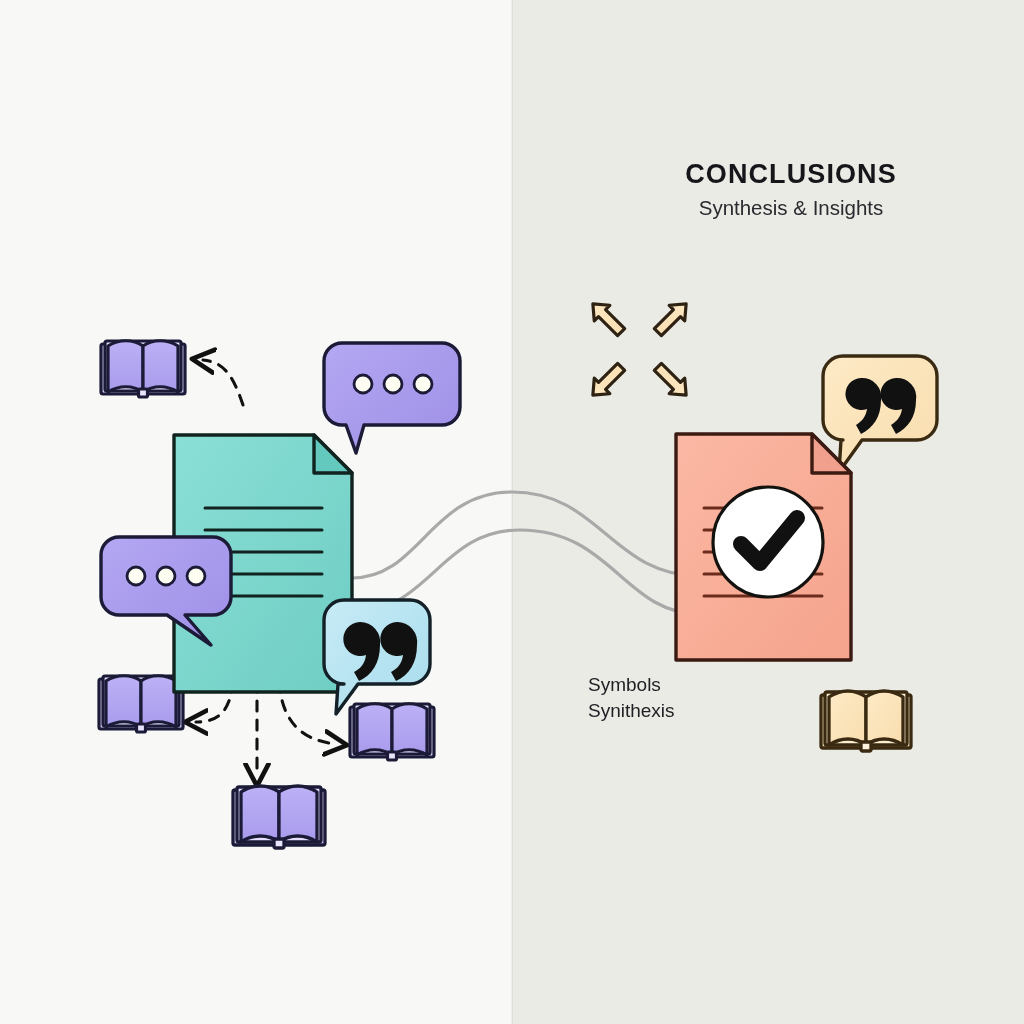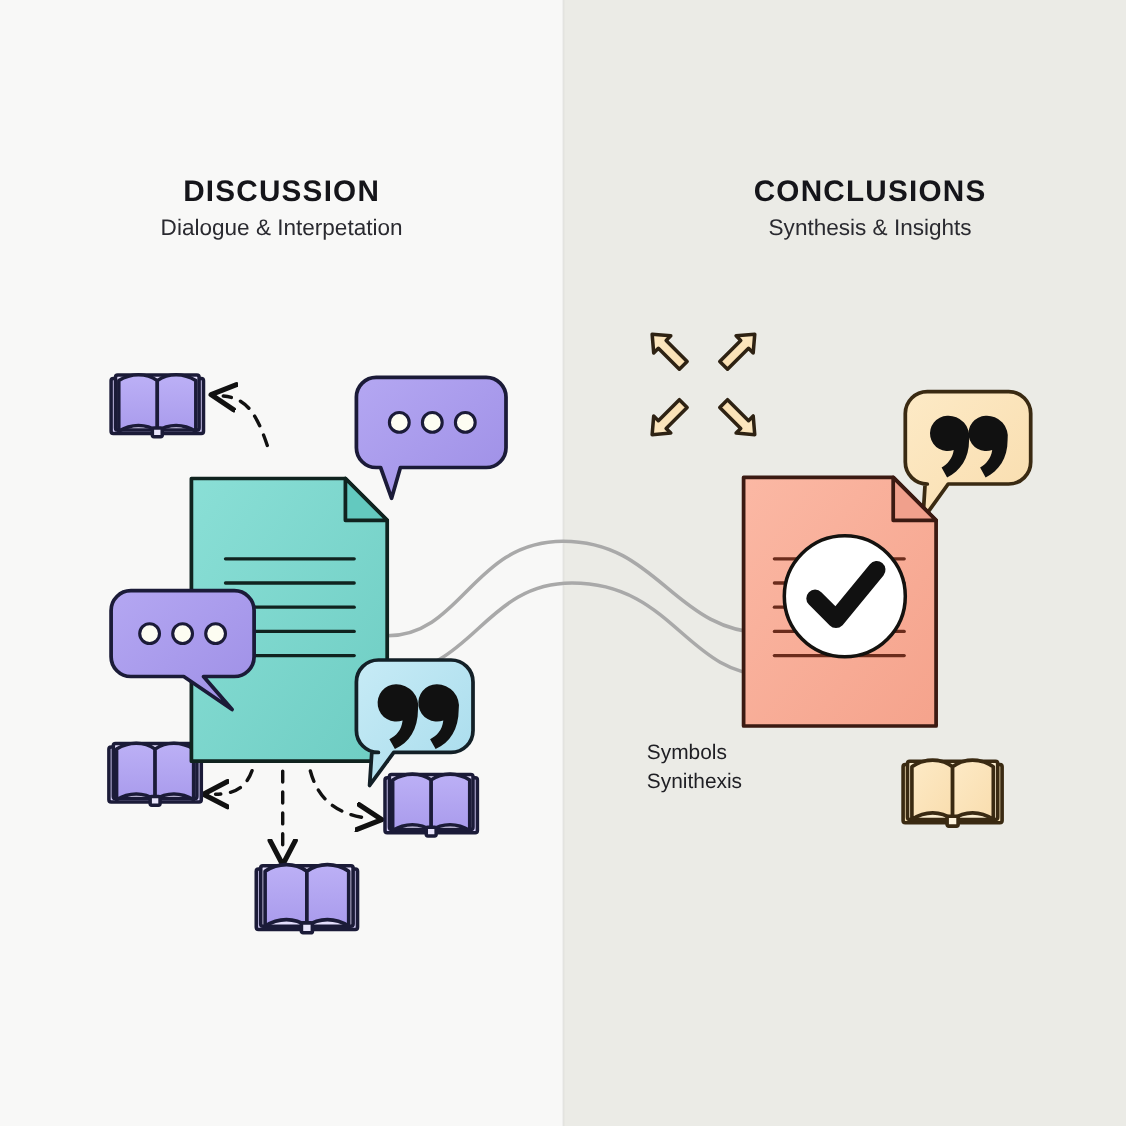--- a/index.html
+++ b/index.html
@@ -43,24 +43,20 @@
 </style>
 </head>
 <body>
 
 <div id="stage">
 
   <div class="panel" id="panel-left"></div>
   <div class="panel" id="panel-right"></div>
   <div id="divider"></div>
 
-  <div class="heading" id="head-left">
-    <p class="h-title">DISCUSSION</p>
-    <p class="h-sub">Dialogue &amp; Interpetation</p>
-  </div>
 
   <div class="heading" id="head-right">
     <p class="h-title">CONCLUSIONS</p>
     <p class="h-sub">Synthesis &amp; Insights</p>
   </div>
 
   <svg id="scene" viewBox="0 0 1024 1024" xmlns="http://www.w3.org/2000/svg">
 
     <defs>
       <linearGradient id="gTeal" x1="0" y1="0" x2="1" y2="1">

